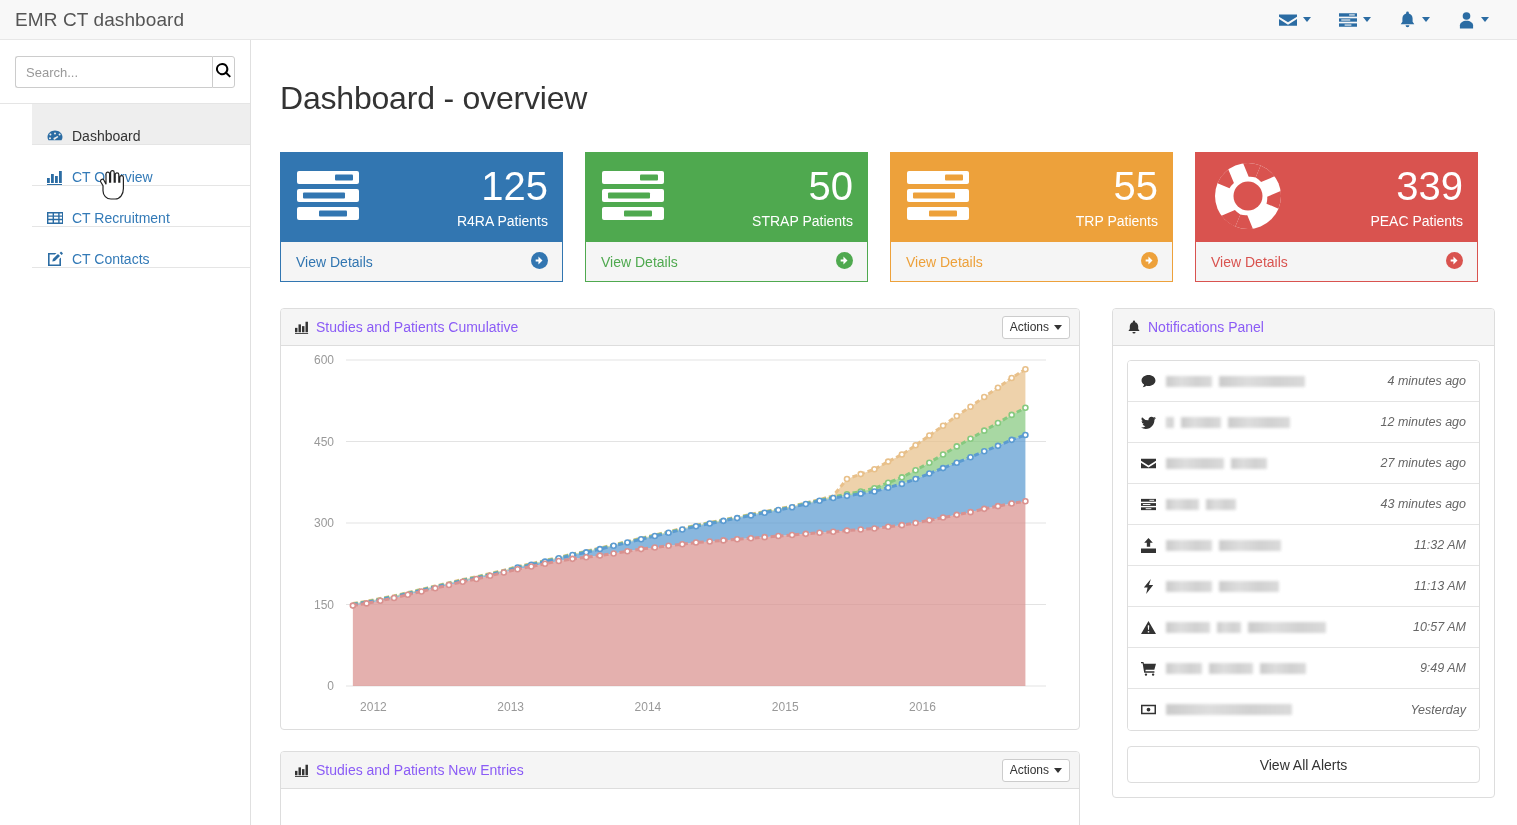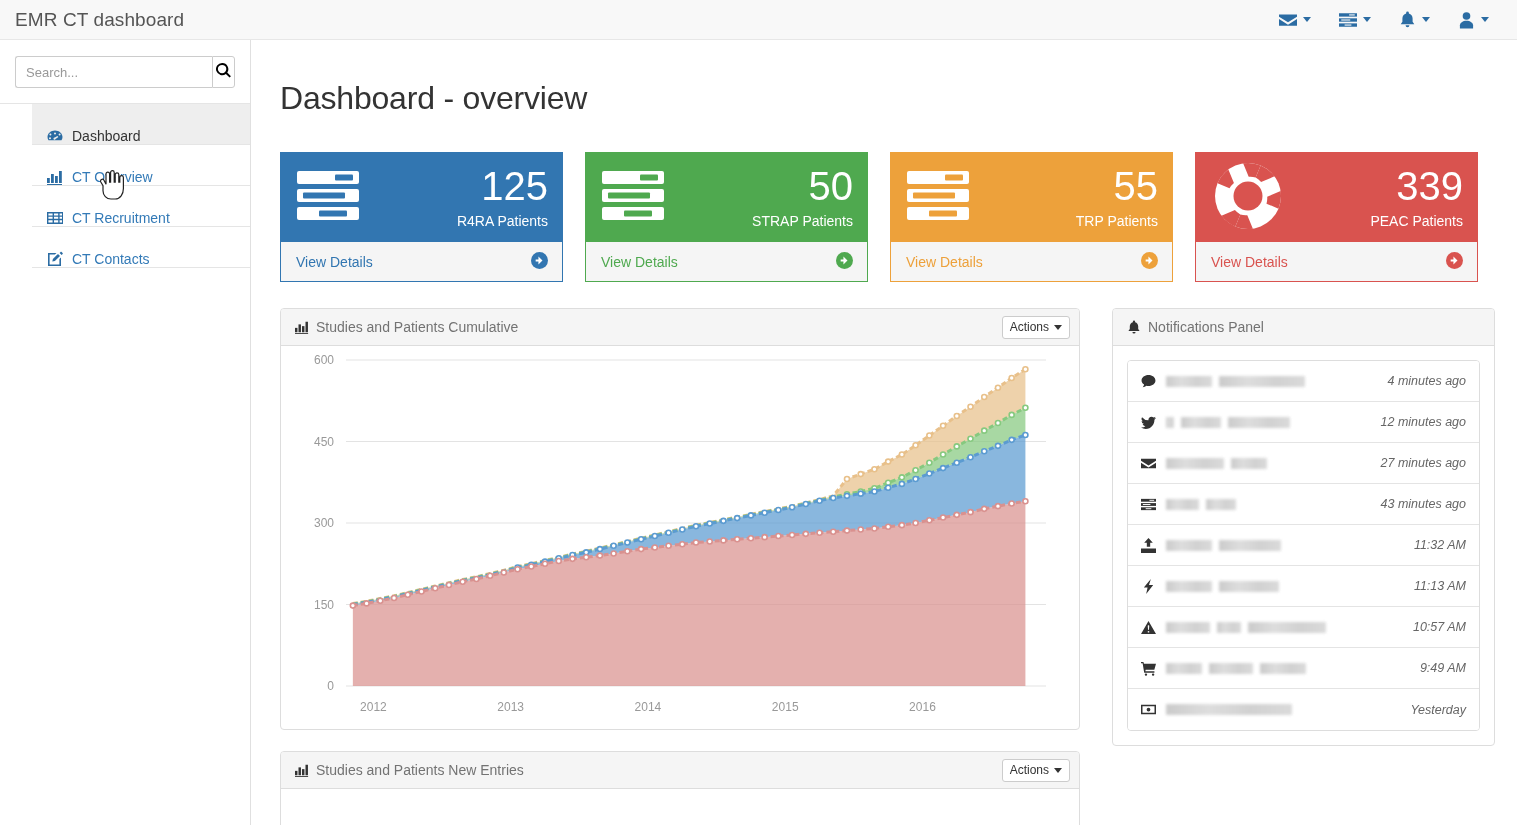--- a/index.html
+++ b/index.html
@@ -128,21 +128,21 @@
   .panel-head {
     height: 37px; background: #f5f5f5;
     border-bottom: 1px solid #ddd;
     border-radius: 3px 3px 0 0;
     display: flex; align-items: center;
     justify-content: space-between;
     padding: 0 9px 0 14px;
   }
   .panel-title {
     display: flex; align-items: center; gap: 7px;
-    font-size: 14px; color: #737373;
+    font-size: 14px; color: #8b5cf6;
   }
   .panel-title svg { display: block; fill: #333; }
   .actions-btn {
     height: 23px; border: 1px solid #ccc; border-radius: 3px;
     background: #fff; font-size: 12px; color: #333;
     padding: 0 7px; display: flex; align-items: center; gap: 5px;
     cursor: pointer; font-family: "Liberation Sans", sans-serif; justify-content: center;
   }
   .actions-btn .caret { border-top-color: #333; }
 
@@ -736,17 +736,18 @@
                 <svg width="15" height="15" viewBox="0 0 16 16">
                   <path d="M0 3h16v10H0V3zm1.6 1.6v6.8h12.8V4.6H1.6zM8 6a2 2 0 110 4 2 2 0 010-4z"></path>
                 </svg>
               </span>
               <div class="notif-text">
                 <span class="blur-chip" style="width: 126px;"></span>
               </div>
               <div class="notif-time">Yesterday</div>
             </div>
           </div>
+        <button class="view-all">View All Alerts</button>
       </div>
     </div>
 
   </div>
 </div>
 
 </body></html>

